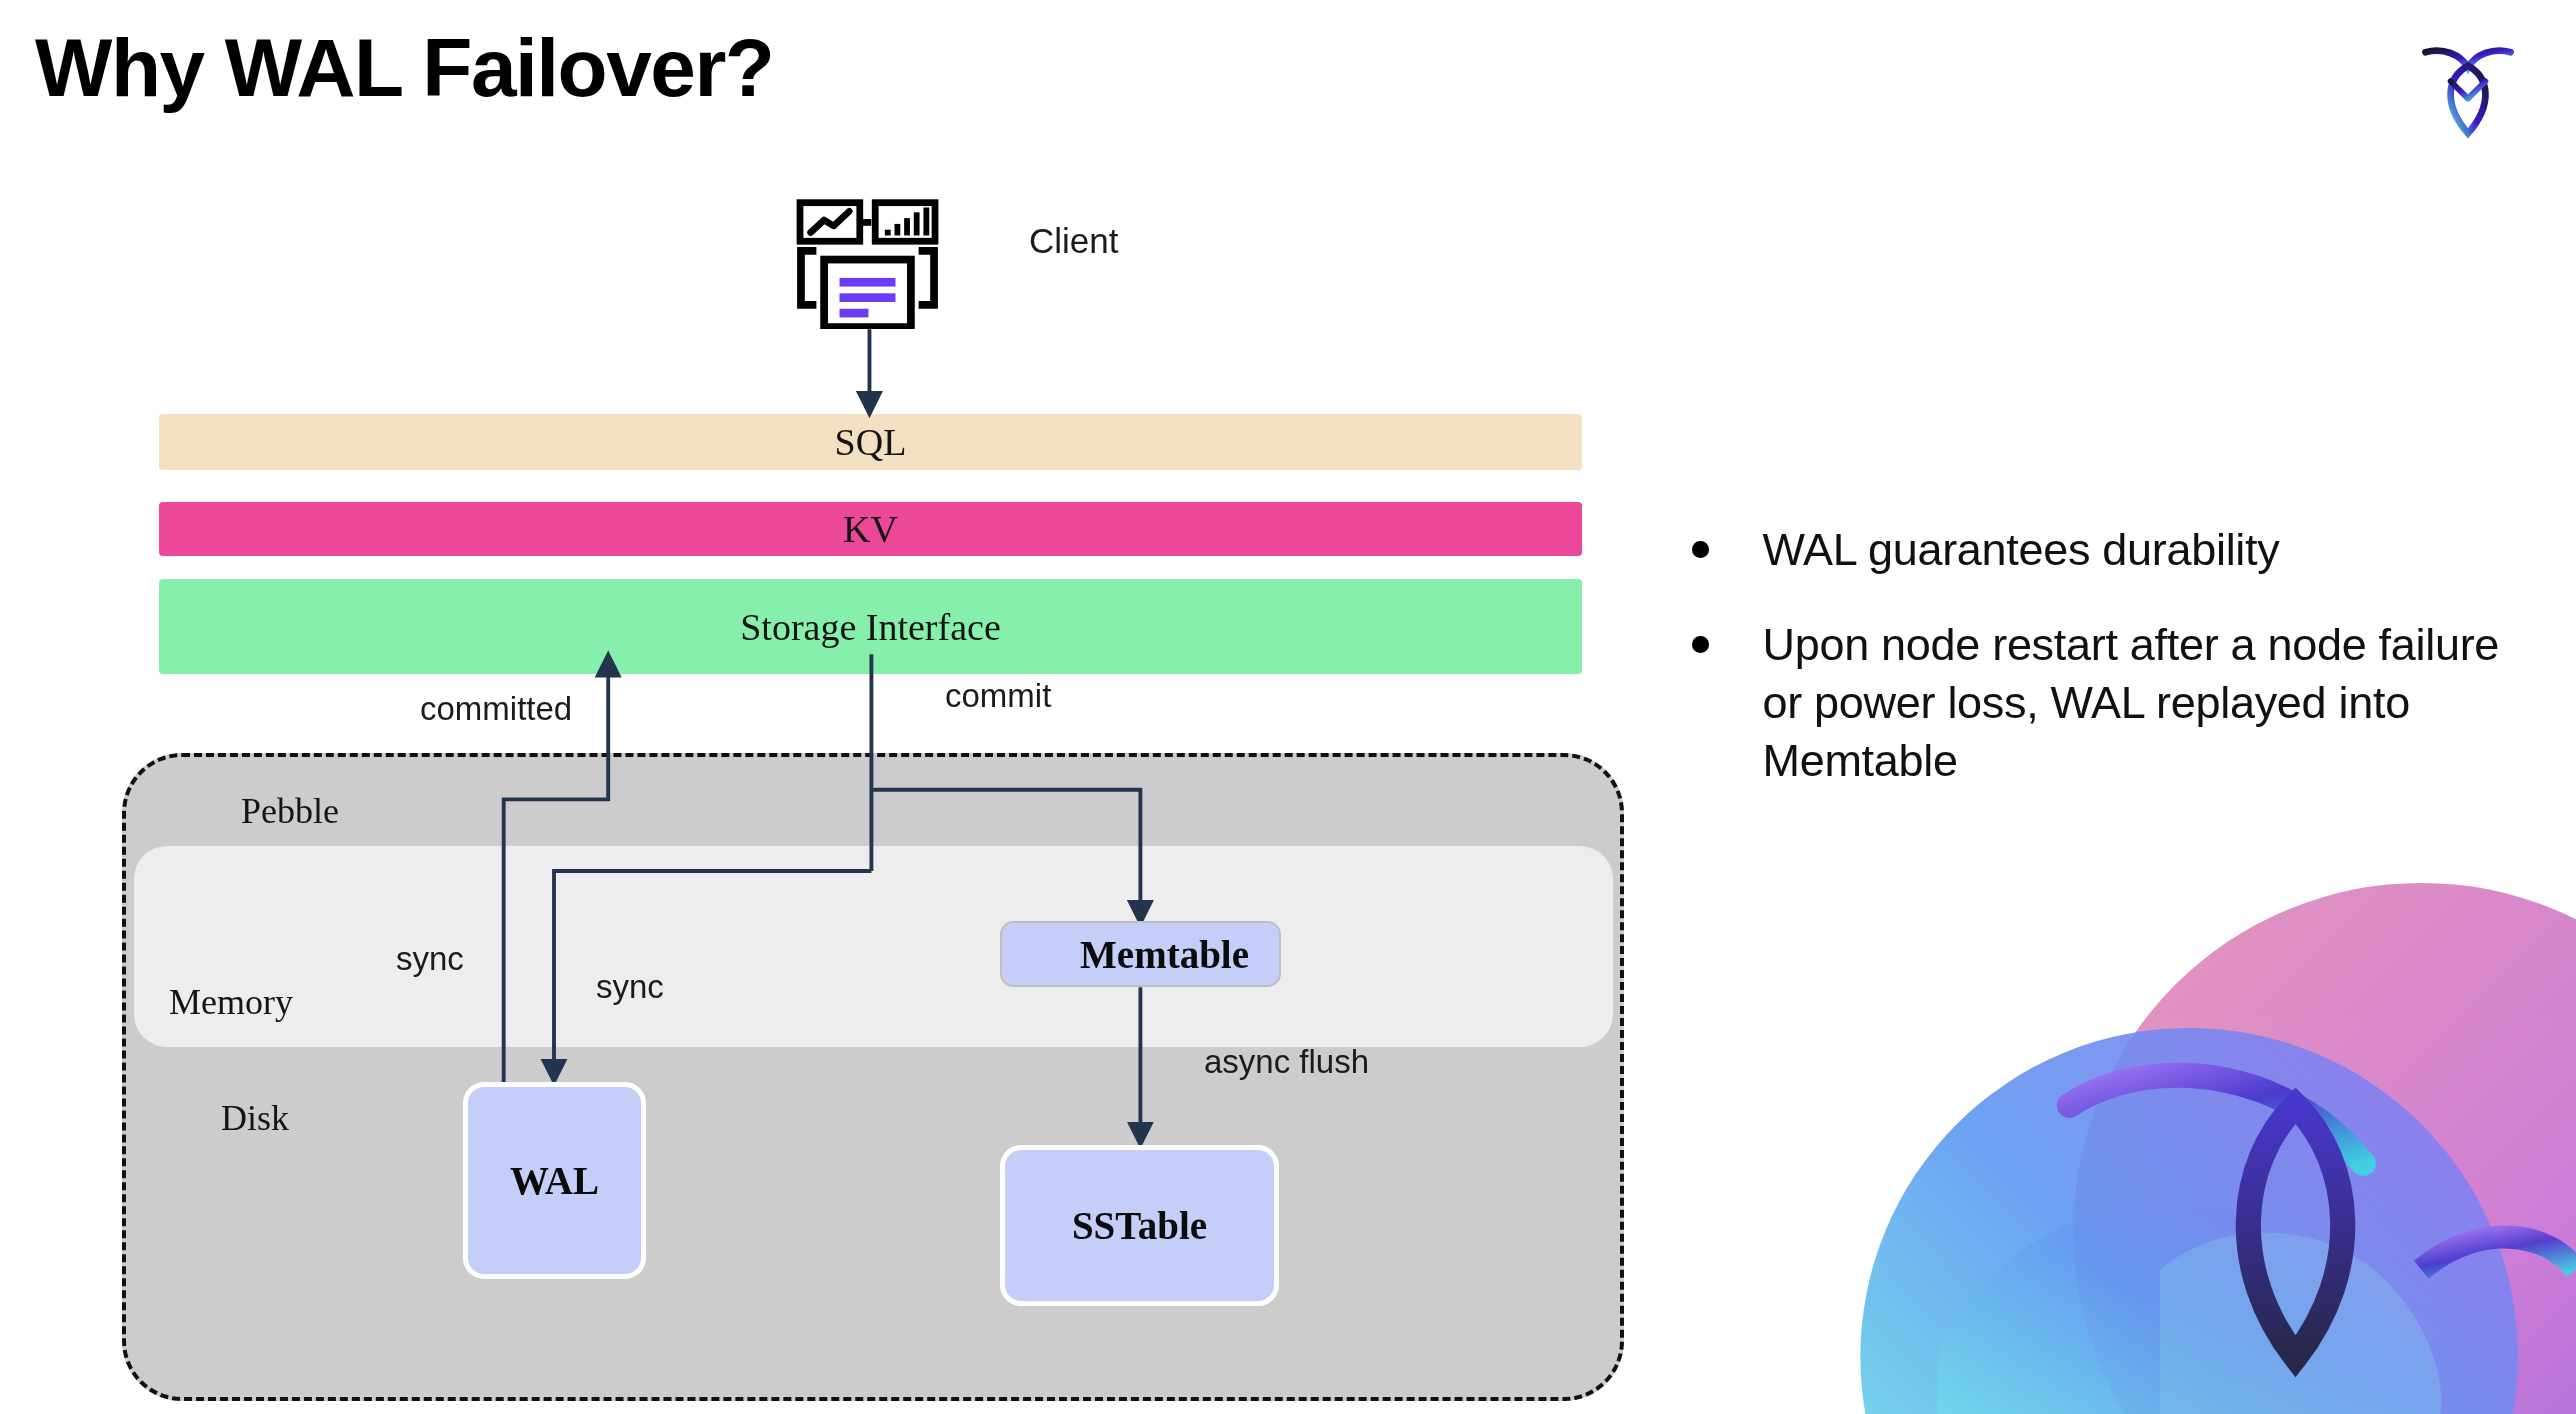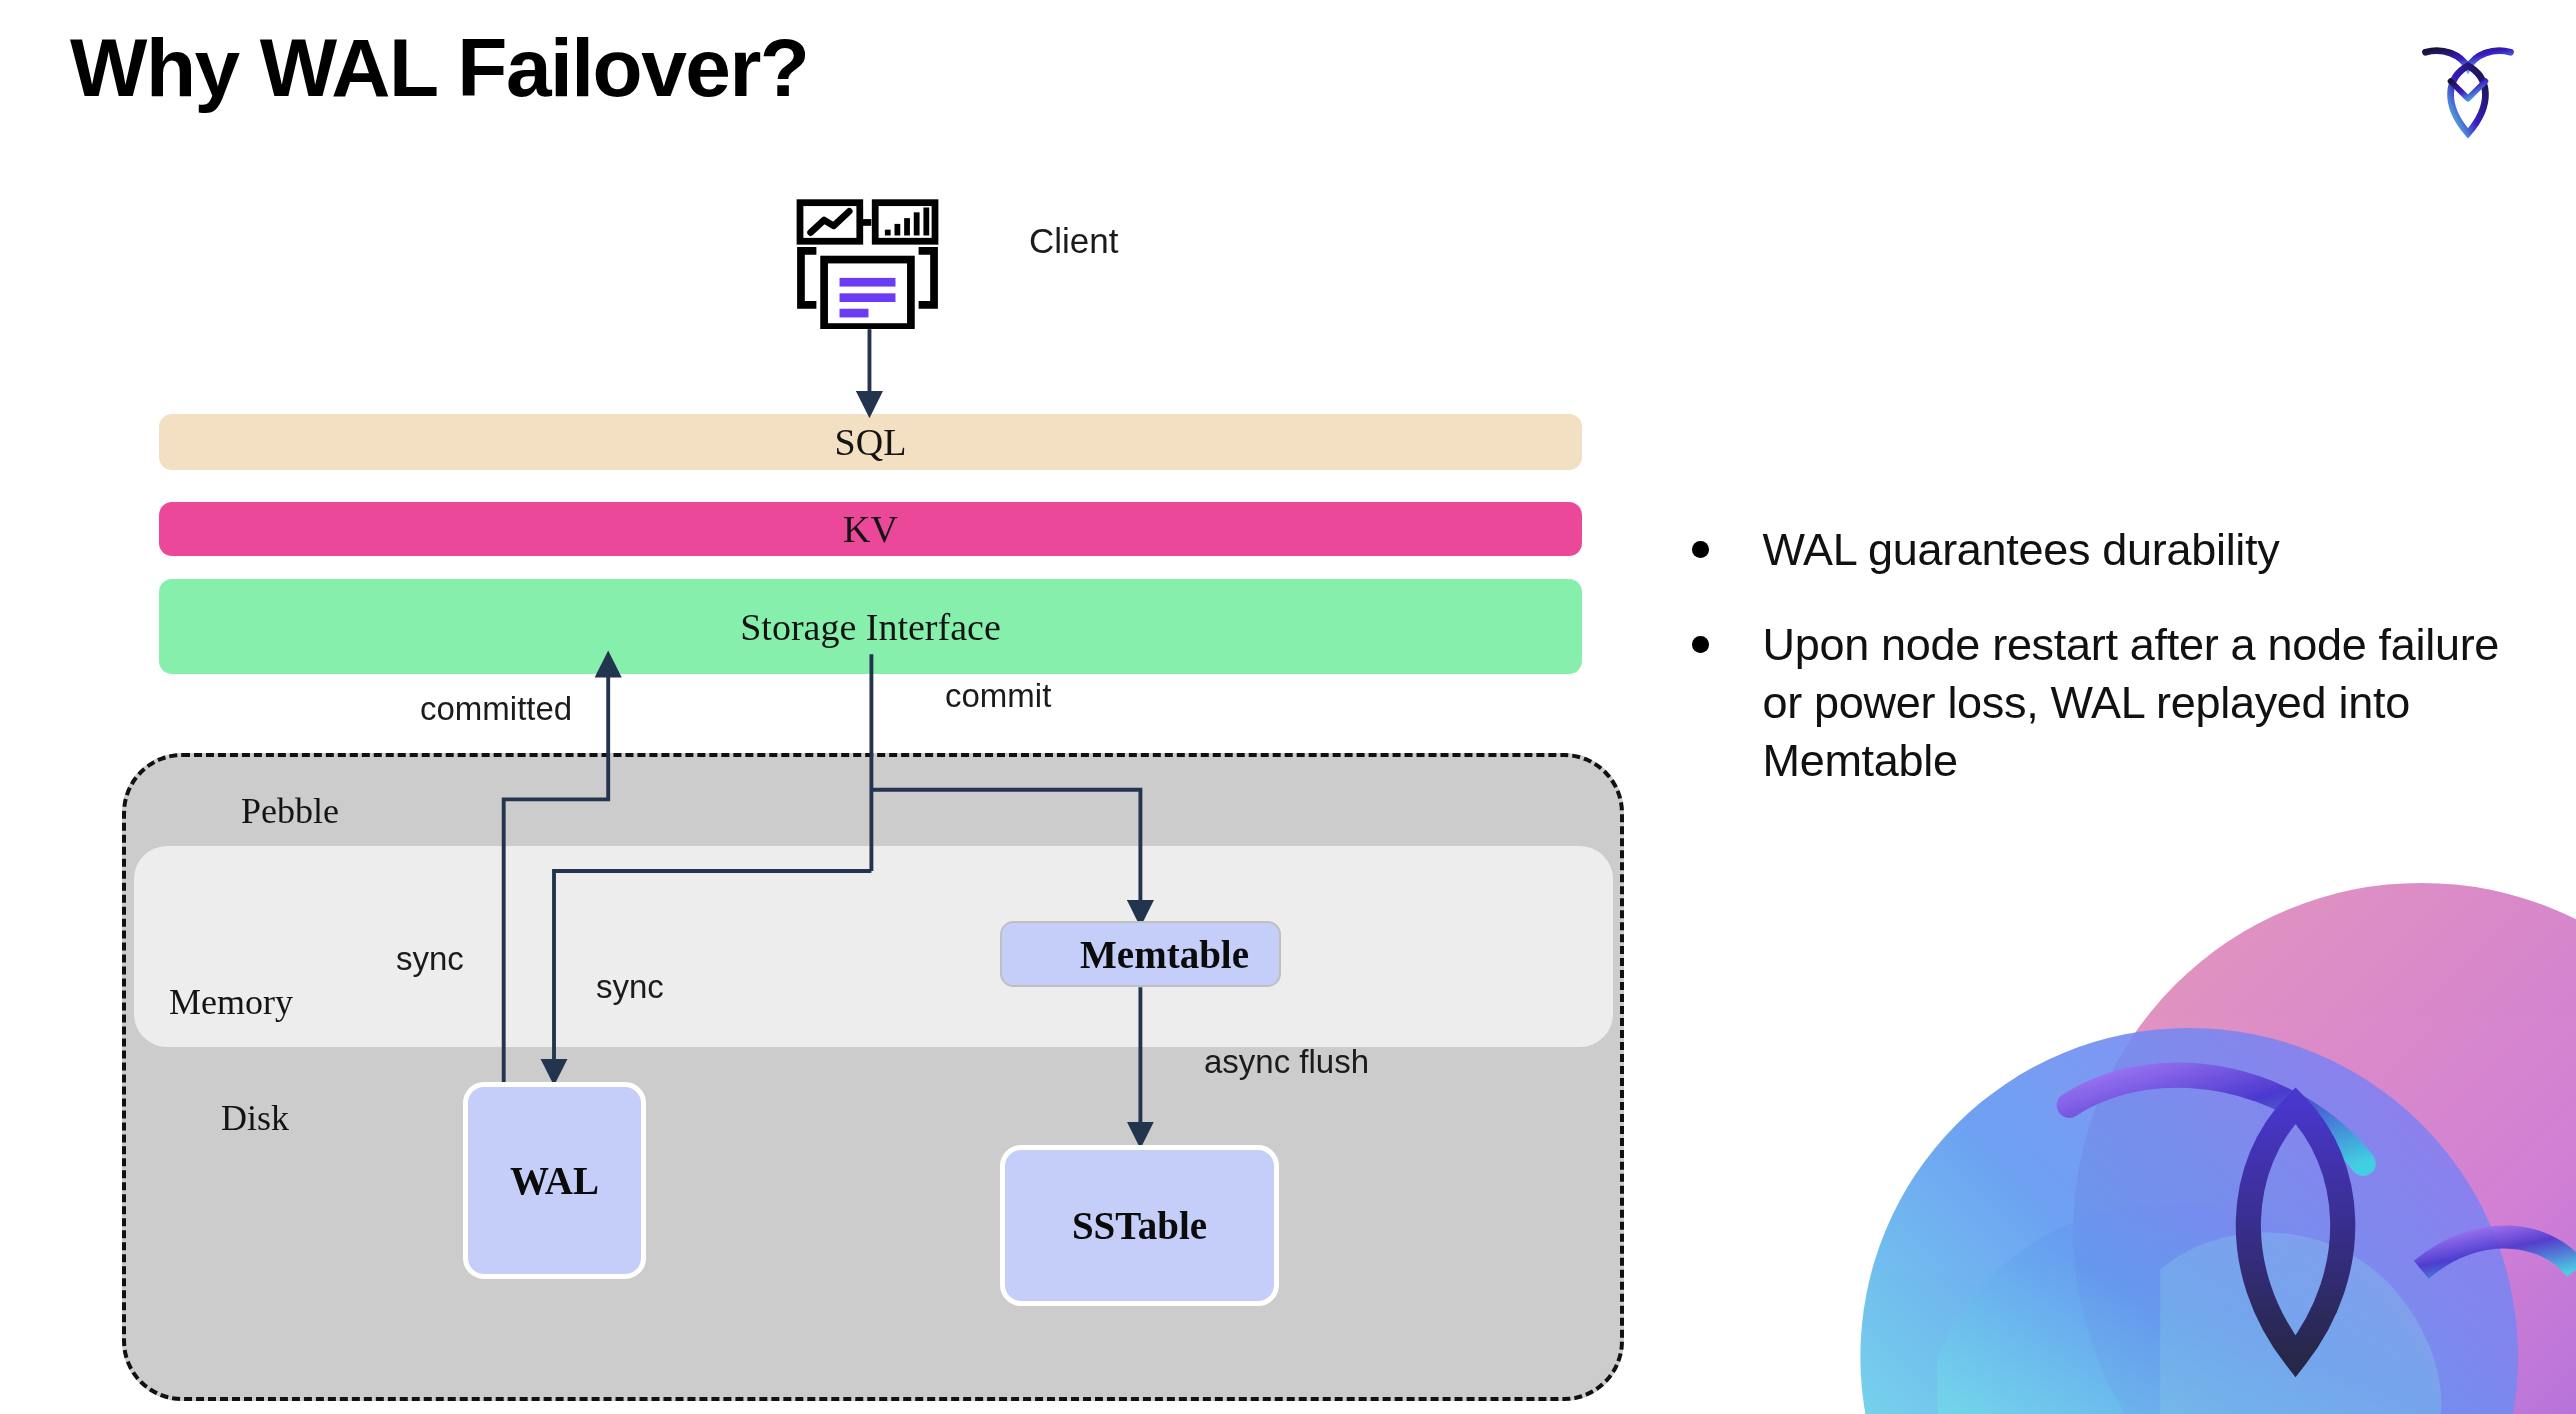--- a/index.html
+++ b/index.html
@@ -15,21 +15,20 @@
   #slide-title{
     position:absolute;
     left:35px; top:25px;
     font-family:"Liberation Sans", sans-serif;
     font-weight:700;
     font-size:82px;
     letter-spacing:-1.5px;
     color:#000000;
     line-height:1.05;
     white-space:nowrap;
-    margin-left:35px;
   }
 
   
   #brand-logo{ position:absolute; right:50px; top:29px; width:116px; height:116px; }
 
   
   #decoration{ position:absolute; right:0; bottom:0; width:735px; height:600px; pointer-events:none; }
 
   
   #diagram{ position:absolute; left:16px; top:0; width:1645px; height:1415px; }
@@ -38,21 +37,21 @@
     position:absolute;
     font-size:35px; color:#1b1b1b;
     font-family:"Liberation Sans", sans-serif;
     white-space:nowrap;
   }
 
   
   .layer-bar{
     position:absolute;
     left:143px; width:1423px;
-    border-radius:13px;
+    border-radius:4px;
     display:flex; align-items:center; justify-content:center;
     font-family:"Liberation Serif", serif;
     font-size:38px;
     color:#141414;
   }
   #bar-sql { top:414px;  height:56px; background:#F3DFC1; }
   #bar-kv  { top:502px;  height:54px; background:#ec4899; }
   #bar-storage { top:579px; height:95px; background:#86efac; }
 
   

